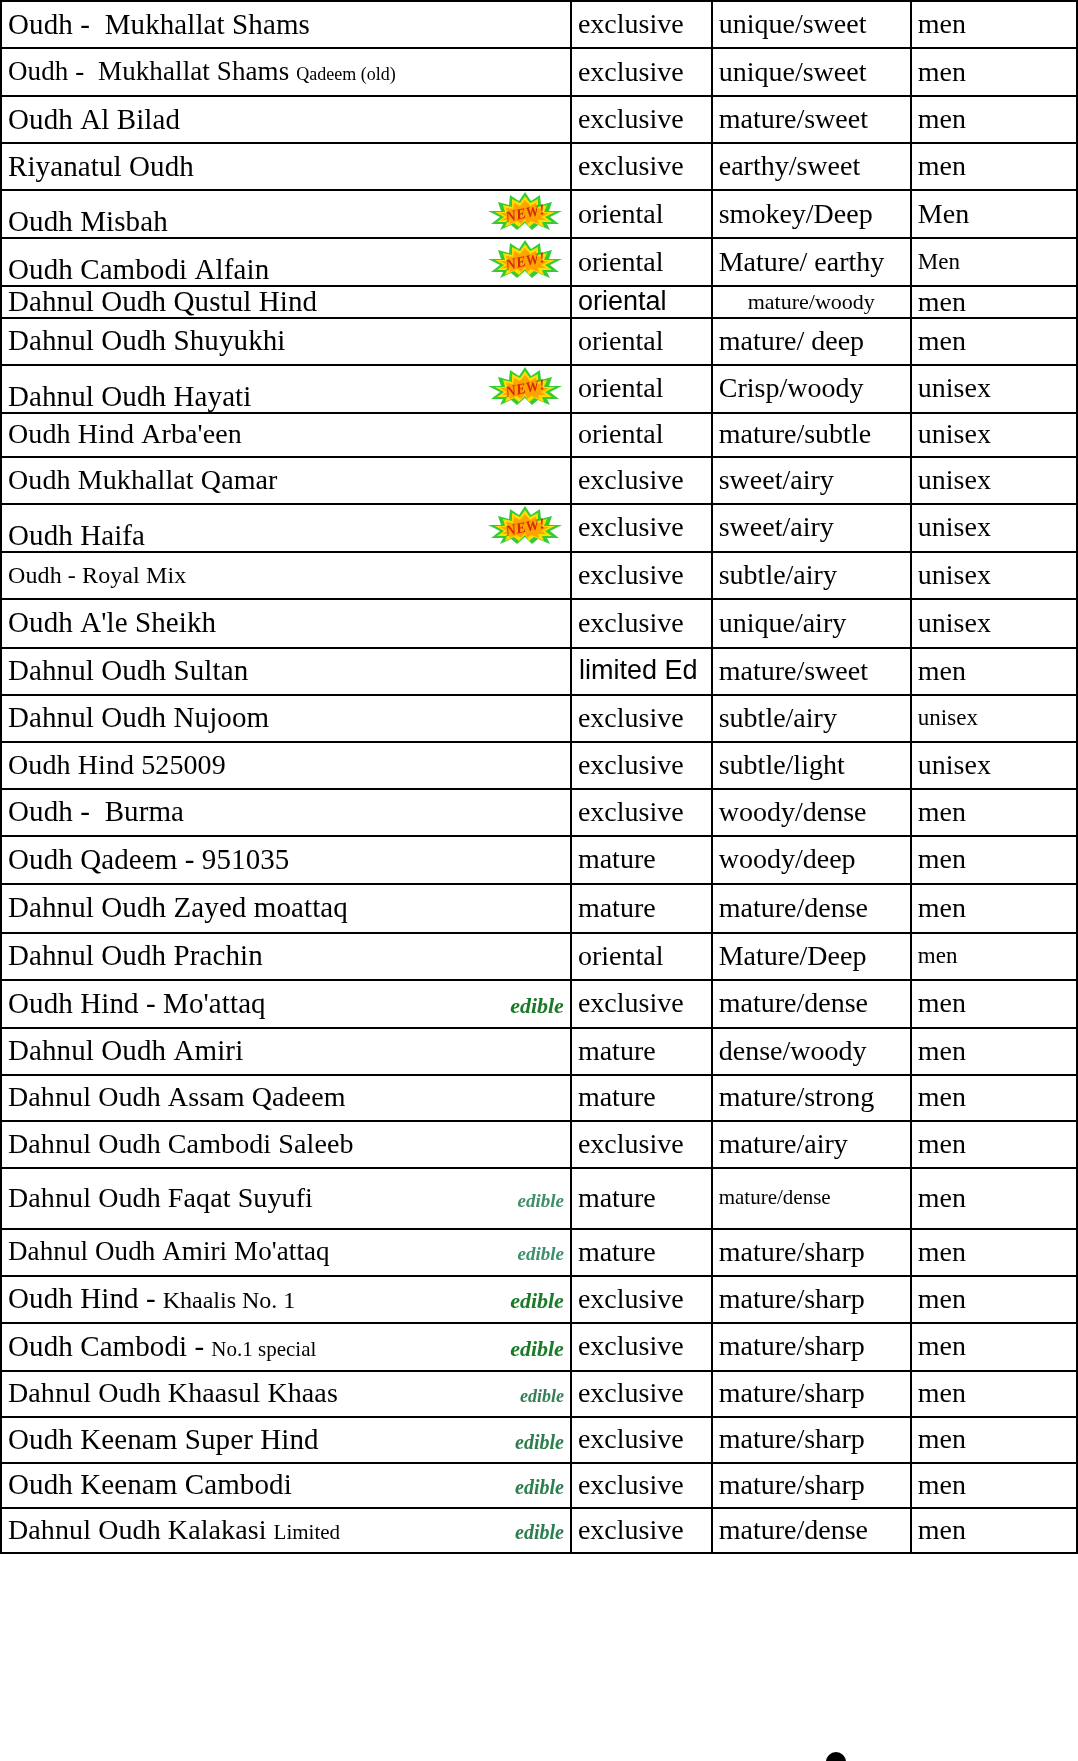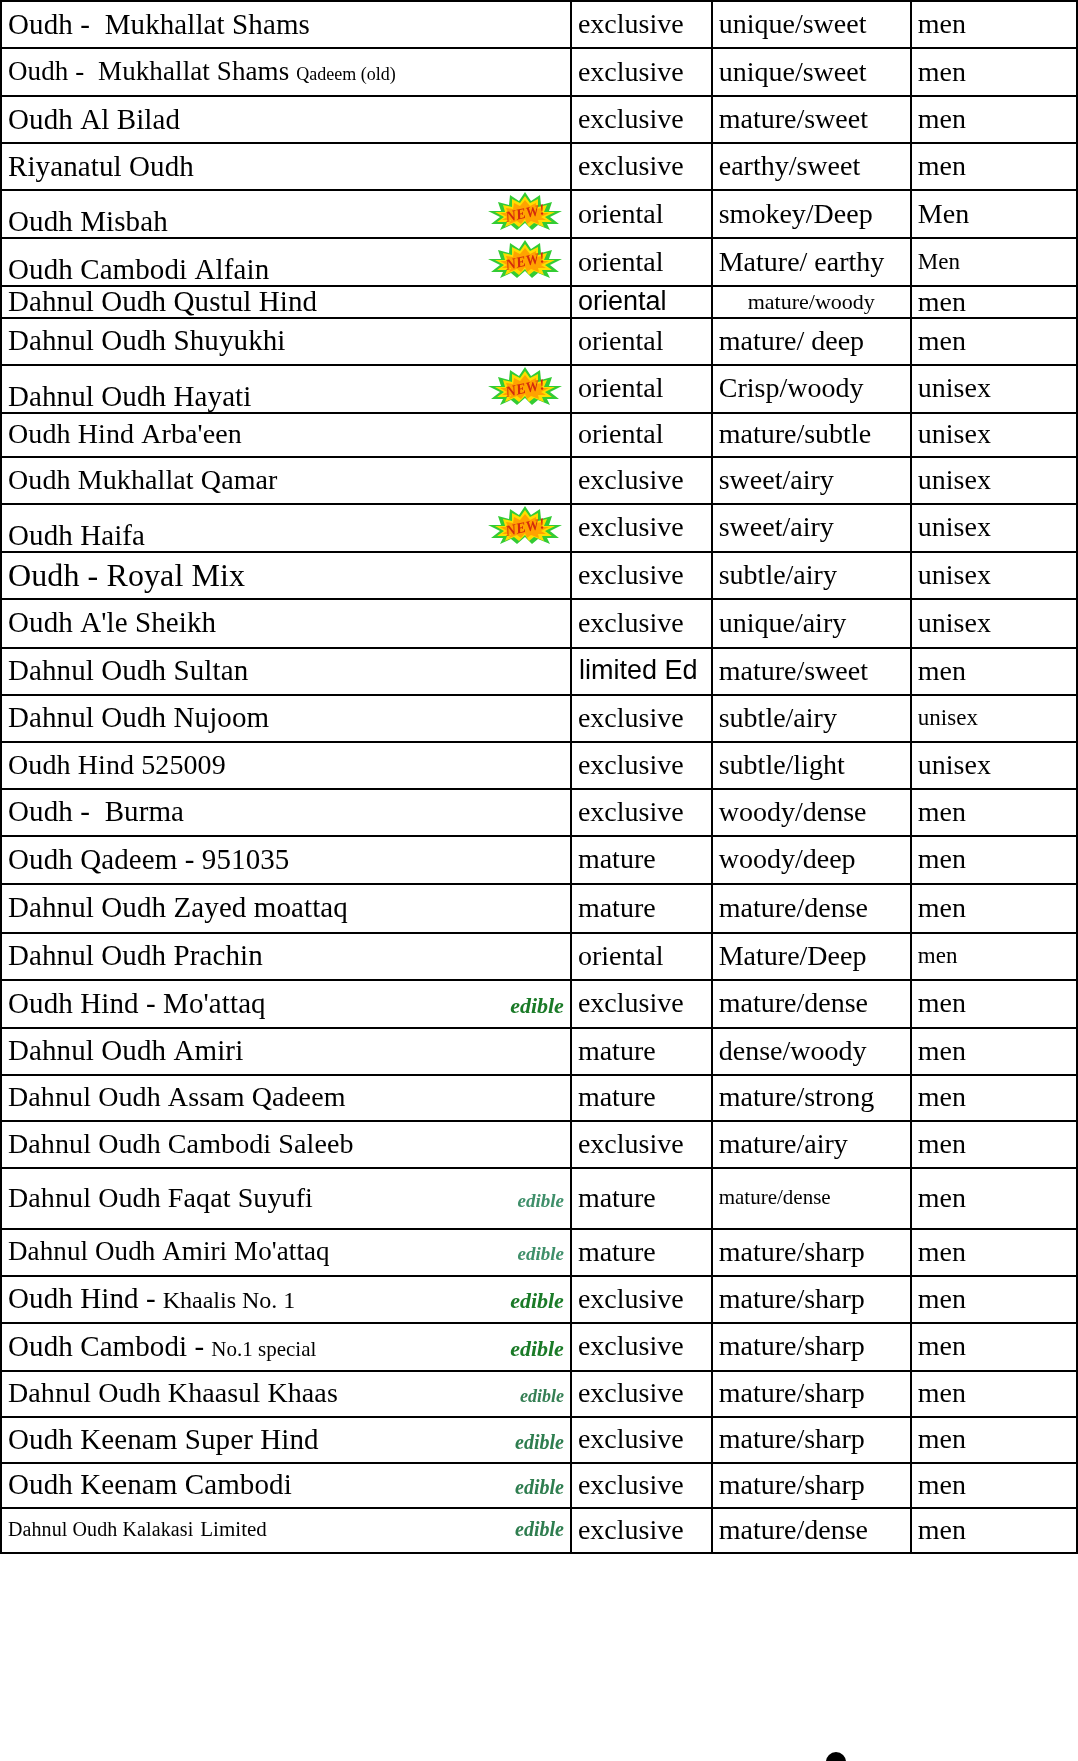--- a/index.html
+++ b/index.html
@@ -323,21 +323,21 @@
               </span>
             </div>
           </td>
           <td class="type"><span>exclusive</span></td>
           <td class="note"><span>sweet/airy</span></td>
           <td class="sex"><span>unisex</span></td>
         </tr>
         <tr style="height: 47px;">
           <td class="name">
             <div class="name-row">
-              <span class="name-main" style="font-size:32px">Oudh&nbsp;-&nbsp;Royal&nbsp;Mix</span>
+              <span class="name-main" style="font-size:24px">Oudh&nbsp;-&nbsp;Royal&nbsp;Mix</span>
               <span class="spacer"></span>
             </div>
           </td>
           <td class="type"><span>exclusive</span></td>
           <td class="note"><span>subtle/airy</span></td>
           <td class="sex"><span>unisex</span></td>
         </tr>
         <tr style="height: 49px;">
           <td class="name">
             <div class="name-row">
@@ -555,21 +555,21 @@
               <span class="edible e-mid">edible</span>
             </div>
           </td>
           <td class="type"><span>exclusive</span></td>
           <td class="note"><span>mature/sharp</span></td>
           <td class="sex"><span>men</span></td>
         </tr>
         <tr style="height: 45px;">
           <td class="name">
             <div class="name-row">
-              <span class="name-main" style="font-size:20px">Dahnul&nbsp;Oudh&nbsp;Kalakasi</span>
+              <span class="name-main" style="font-size:28px">Dahnul&nbsp;Oudh&nbsp;Kalakasi</span>
               <span class="name-sub med">Limited</span>
               <span class="spacer"></span>
               <span class="edible e-mid">edible</span>
             </div>
           </td>
           <td class="type"><span>exclusive</span></td>
           <td class="note"><span>mature/dense</span></td>
           <td class="sex lg"><span>men</span></td>
         </tr>
       </tbody>

